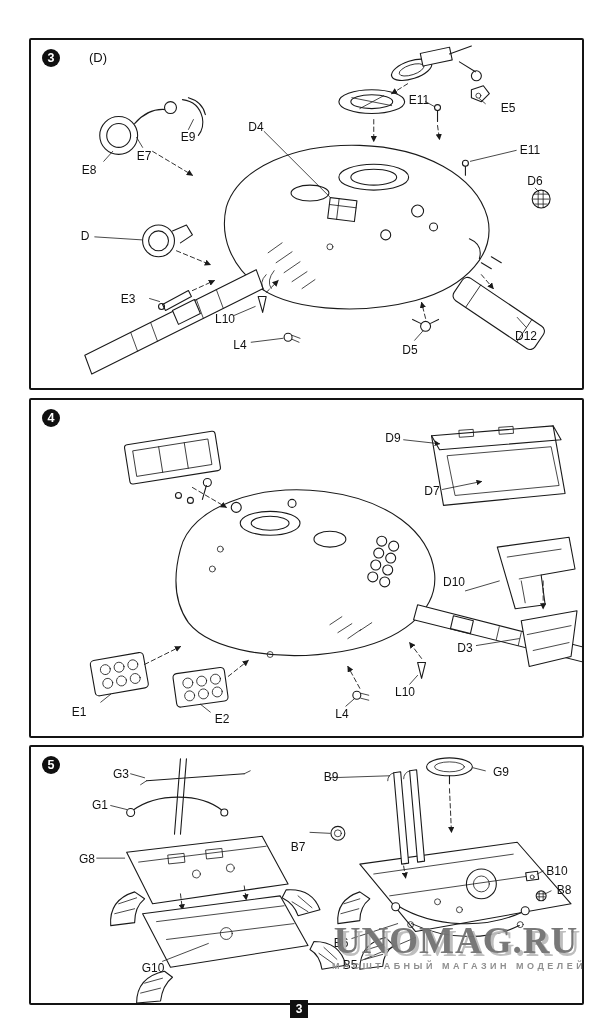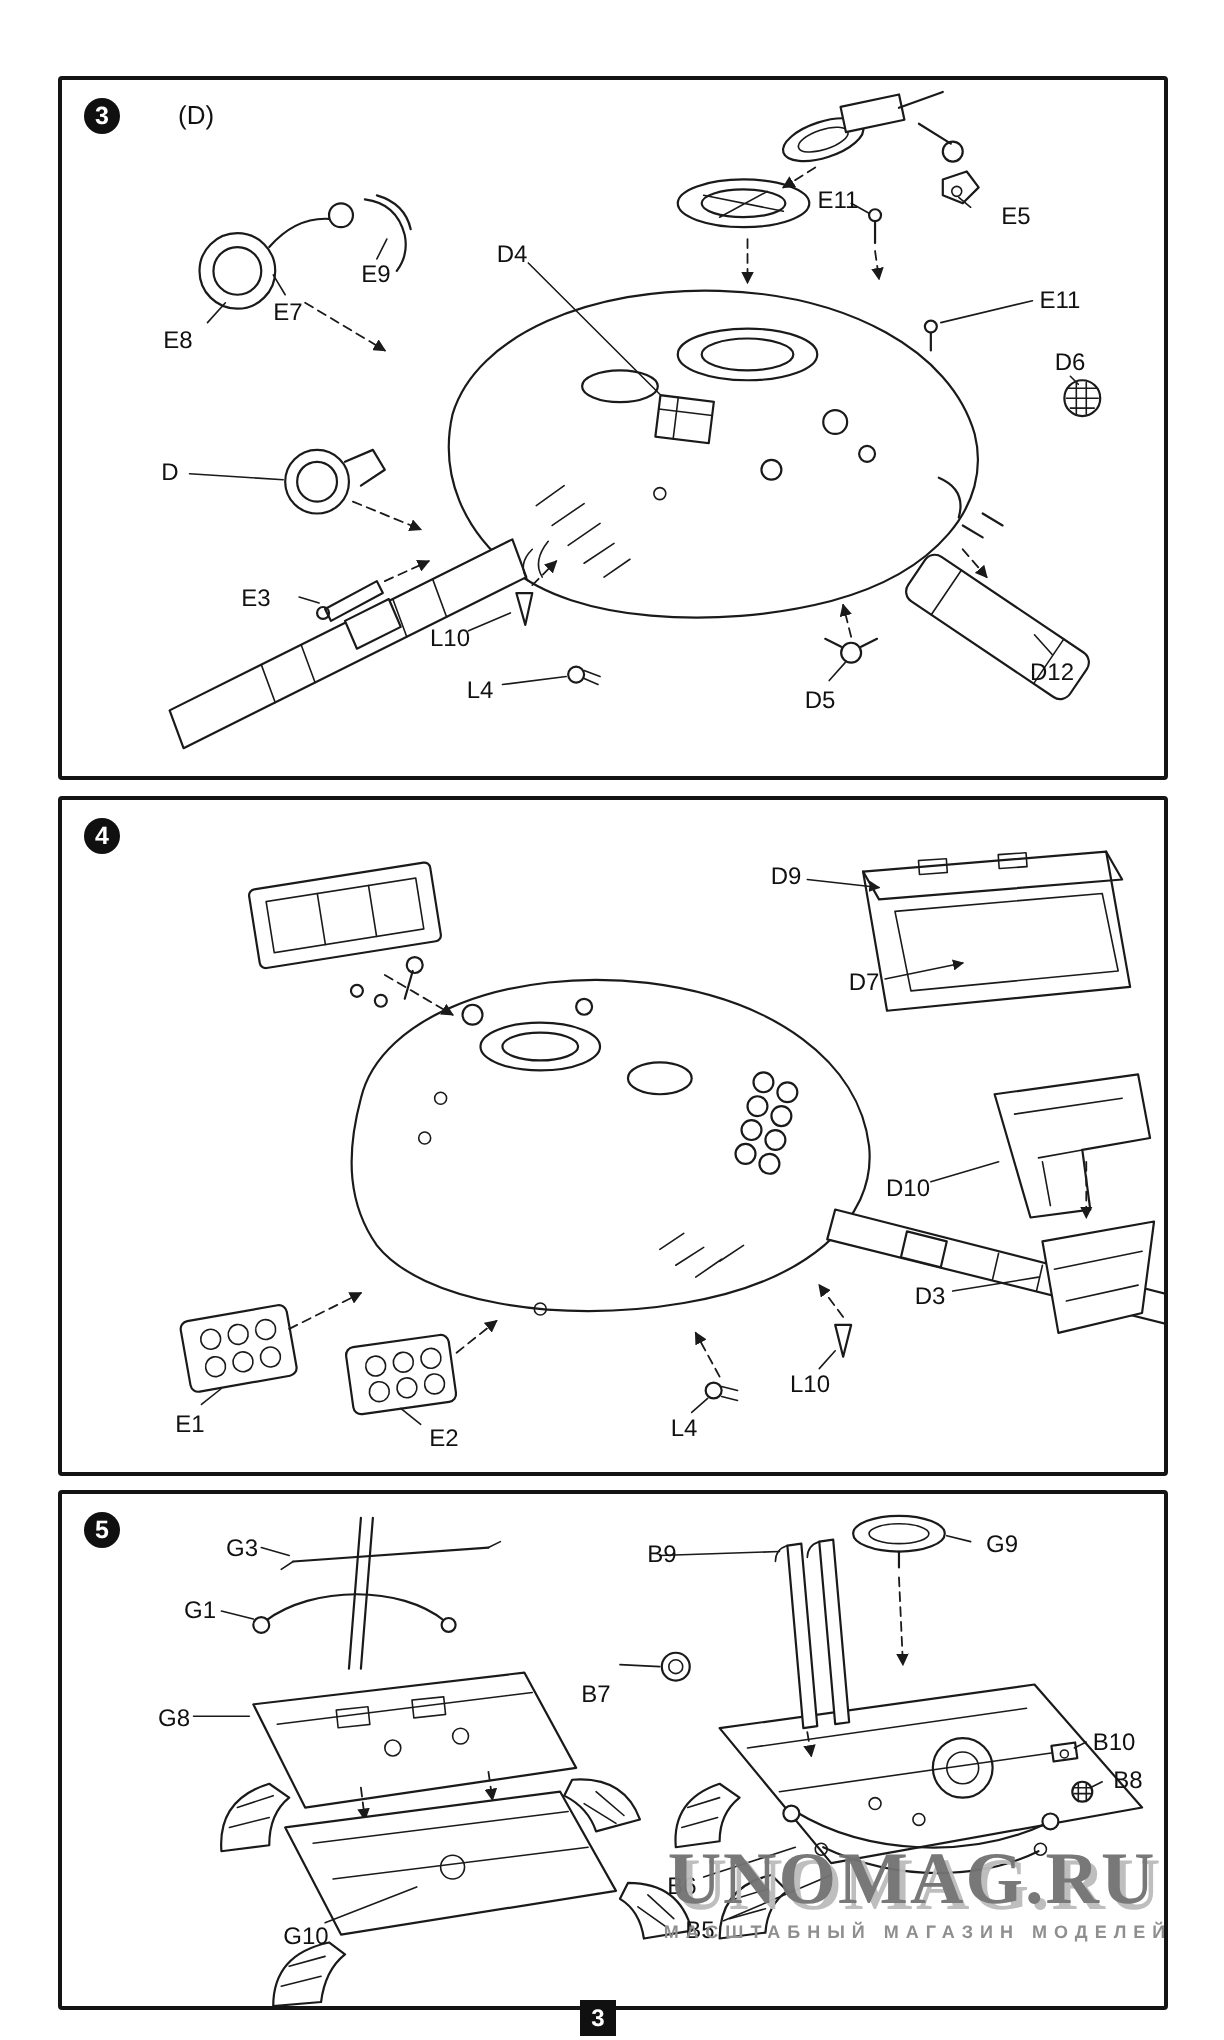--- a/index.html
+++ b/index.html
@@ -324,23 +324,23 @@
         <line class="dash" x1="392" y1="260" x2="380" y2="244" marker-end="url(#ar2)"></line>
       </g>
     </svg>
 
     <div class="step-badge">
         <span>4</span>
       </div>
 
     <span class="lbl" style="left:362px;top:38px">D9</span>
     <span class="lbl" style="left:401px;top:91px">D7</span>
-    <span class="lbl" style="left:423px;top:194px">D10</span>
+    <span class="lbl" style="left:423px;top:182px">D10</span>
     <span class="lbl" style="left:434px;top:248px">D3</span>
-    <span class="lbl" style="left:64px;top:312px">E1</span>
+    <span class="lbl" style="left:48px;top:312px">E1</span>
     <span class="lbl" style="left:191px;top:319px">E2</span>
     <span class="lbl" style="left:311px;top:314px">L4</span>
     <span class="lbl" style="left:374px;top:292px">L10</span>
   </section>
 
   <section class="panel" id="panel-step5">
     <svg viewBox="0 0 553 258" preserveAspectRatio="none">
       <defs>
         <marker id="ar3" viewBox="0 0 8 8" refX="7" refY="4" markerWidth="7" markerHeight="7" orient="auto">
           <path d="M0,0 L8,4 L0,8 Z" fill="#1a1a1a"></path>

